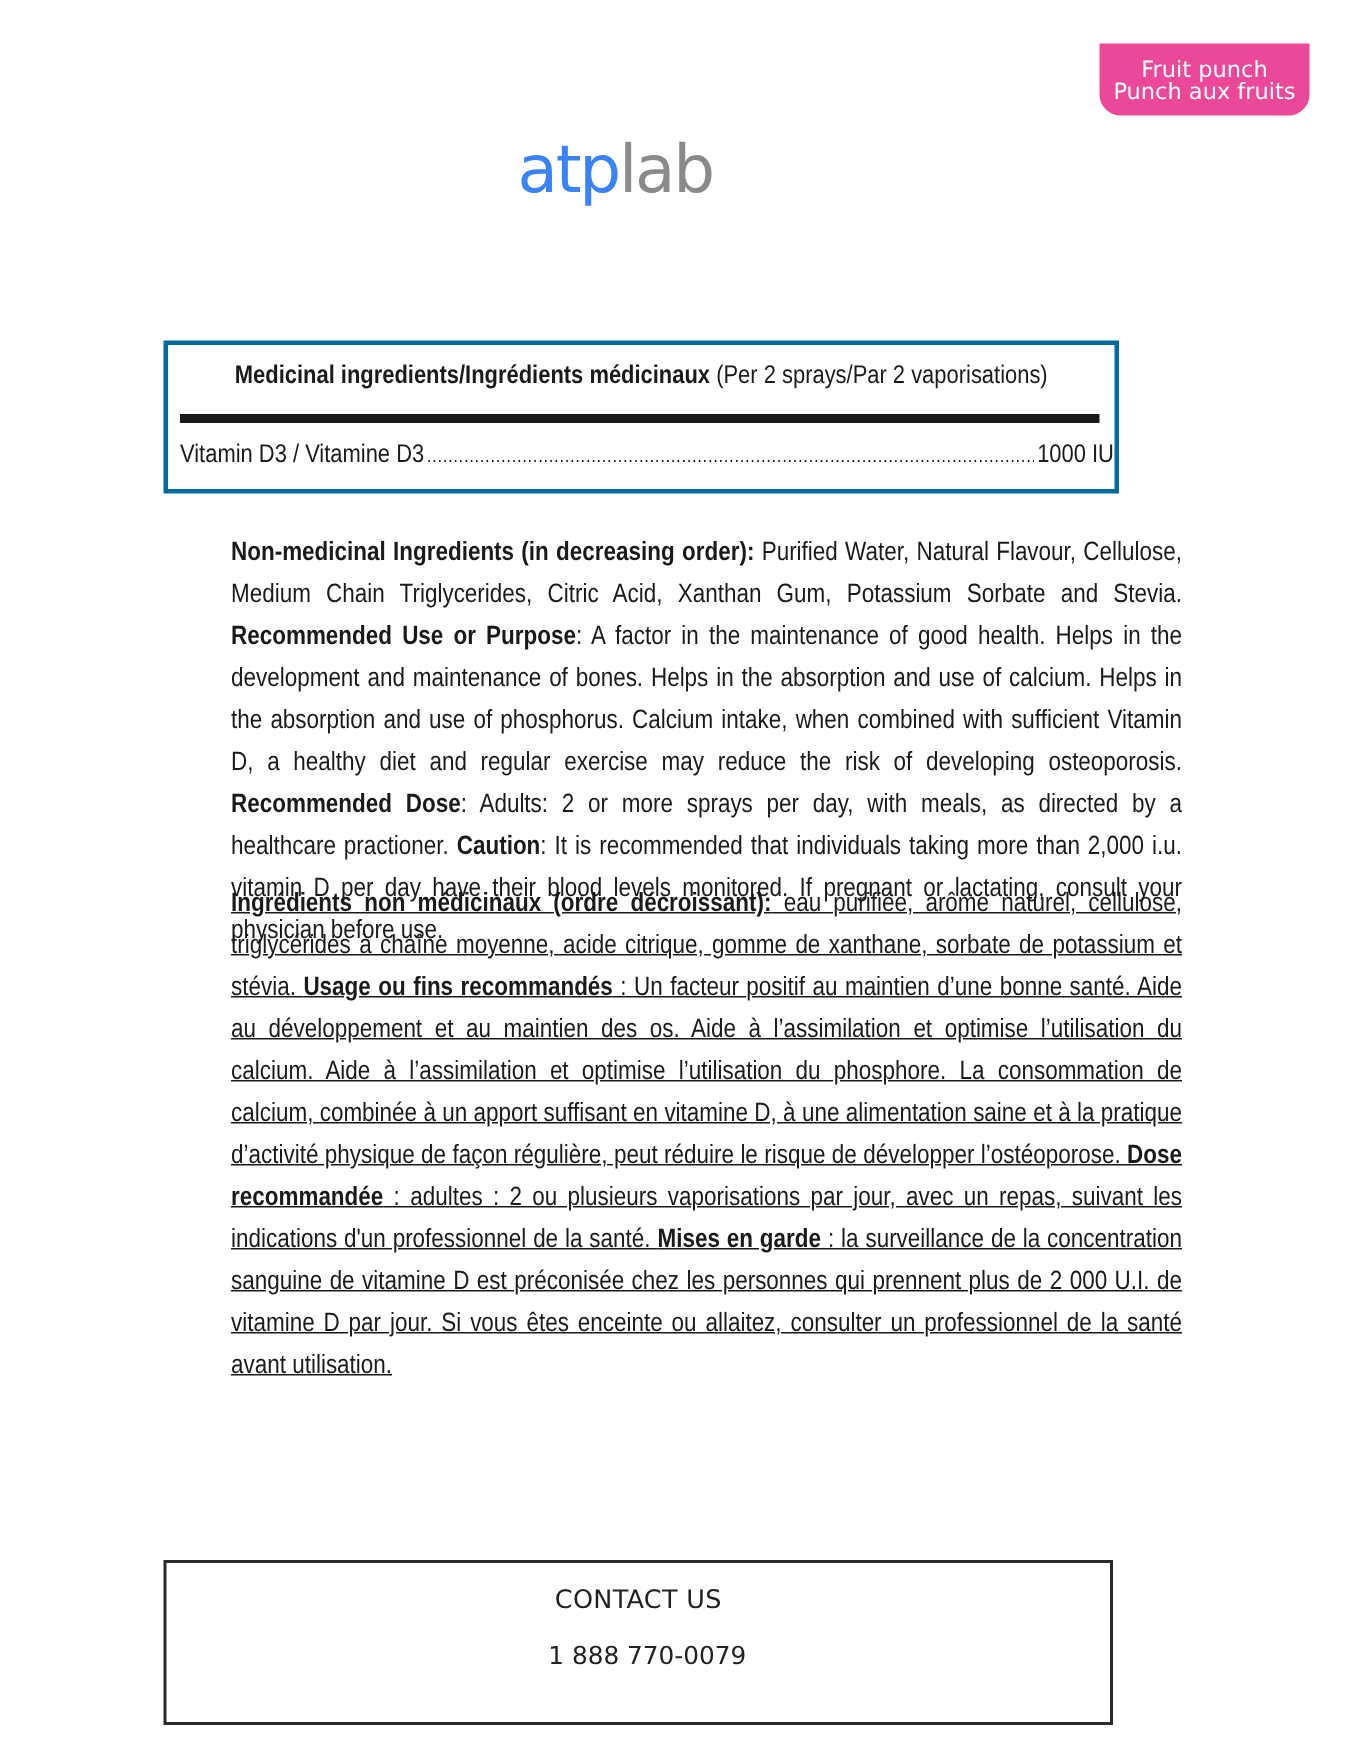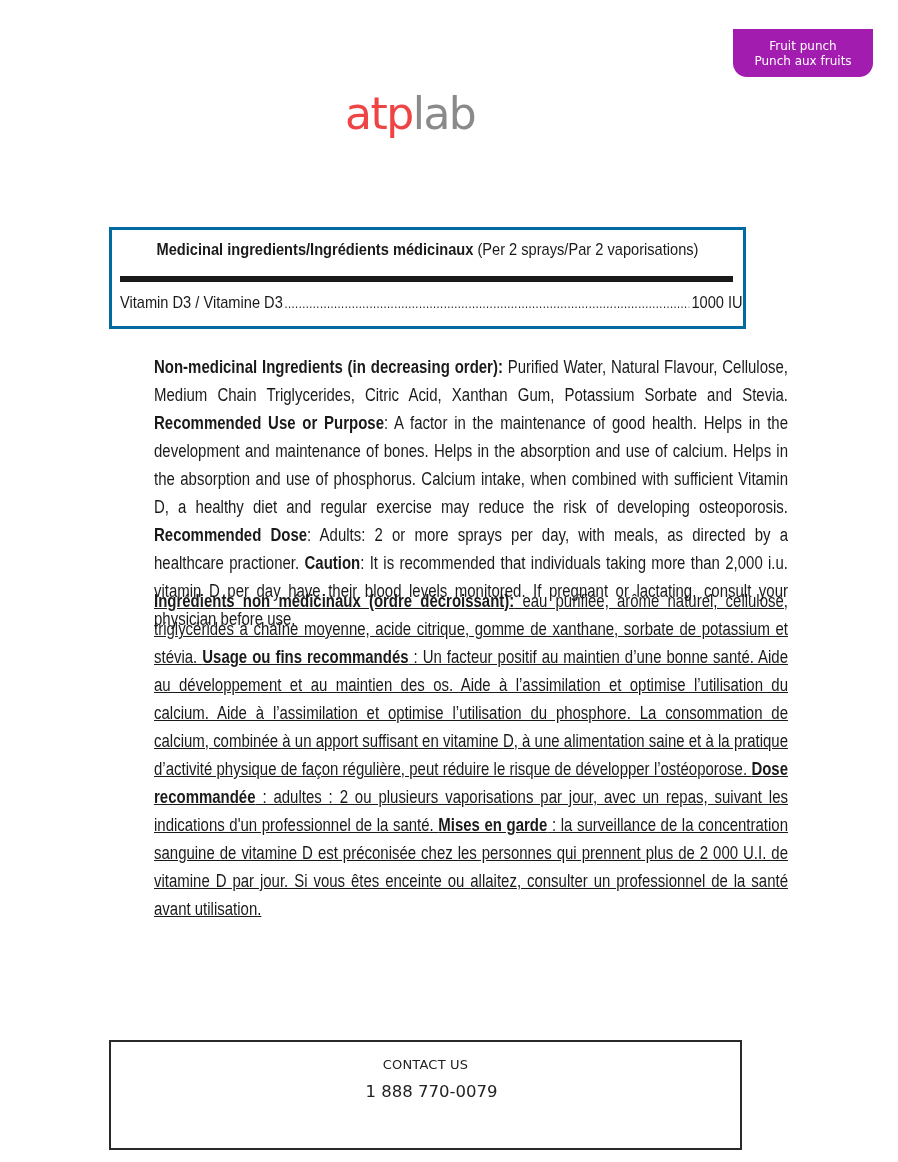--- a/index.html
+++ b/index.html
@@ -14,42 +14,42 @@
       overflow: hidden;
       font-family: "Liberation Sans", sans-serif;
       color: #1a1a1a;
     }
     .flavor-badge {
       position: absolute;
       left: 733px;
       top: 29px;
       width: 140px;
       height: 48px;
-      background: #a21caf;
+      background: #ec4899;
       border-radius: 0 0 14px 14px;
       color: #ffffff;
       font-family: "DejaVu Sans", sans-serif;
-      font-size: 12px;
+      font-size: 15px;
       line-height: 15px;
       text-align: center;
       box-sizing: border-box;
       padding-top: 10px;
     }
     .flavor-badge span { display: block; }
 
     .logo {
       position: absolute;
       left: 345px;
       top: 86px;
       font-family: "DejaVu Sans", sans-serif;
       font-size: 44px;
       letter-spacing: -1.5px;
       line-height: 56px;
     }
-    .logo .atp { color: #ef4444; }
+    .logo .atp { color: #3b82f6; }
     .logo .lab { color: #8a8a8a; text-align: right; }
 
     .med-box {
       position: absolute;
       left: 109px;
       top: 227px;
       width: 637px;
       height: 102px;
       border: 3px solid #0369a1;
       box-sizing: border-box;
@@ -135,27 +135,27 @@
       border: 2px solid #2a2a2a;
       box-sizing: border-box;
       text-align: center;
       font-family: "DejaVu Sans", sans-serif;
       color: #222222;
     }
     .contact-label {
       position: absolute;
       left: 0; right: 0;
       top: 15px;
-      font-size: 13px;
+      font-size: 17px;
       letter-spacing: 0.2px;
     }
     .contact-phone {
       position: absolute;
       left: 0; right: 0;
-      top: 40px;
+      top: 52px;
       font-size: 16.5px;
       margin-left: 12px;
     }
     .contact-email {
       position: absolute;
       left: 0; right: 0;
       top: 64px;
       font-size: 16.5px;
     }
   </style>

